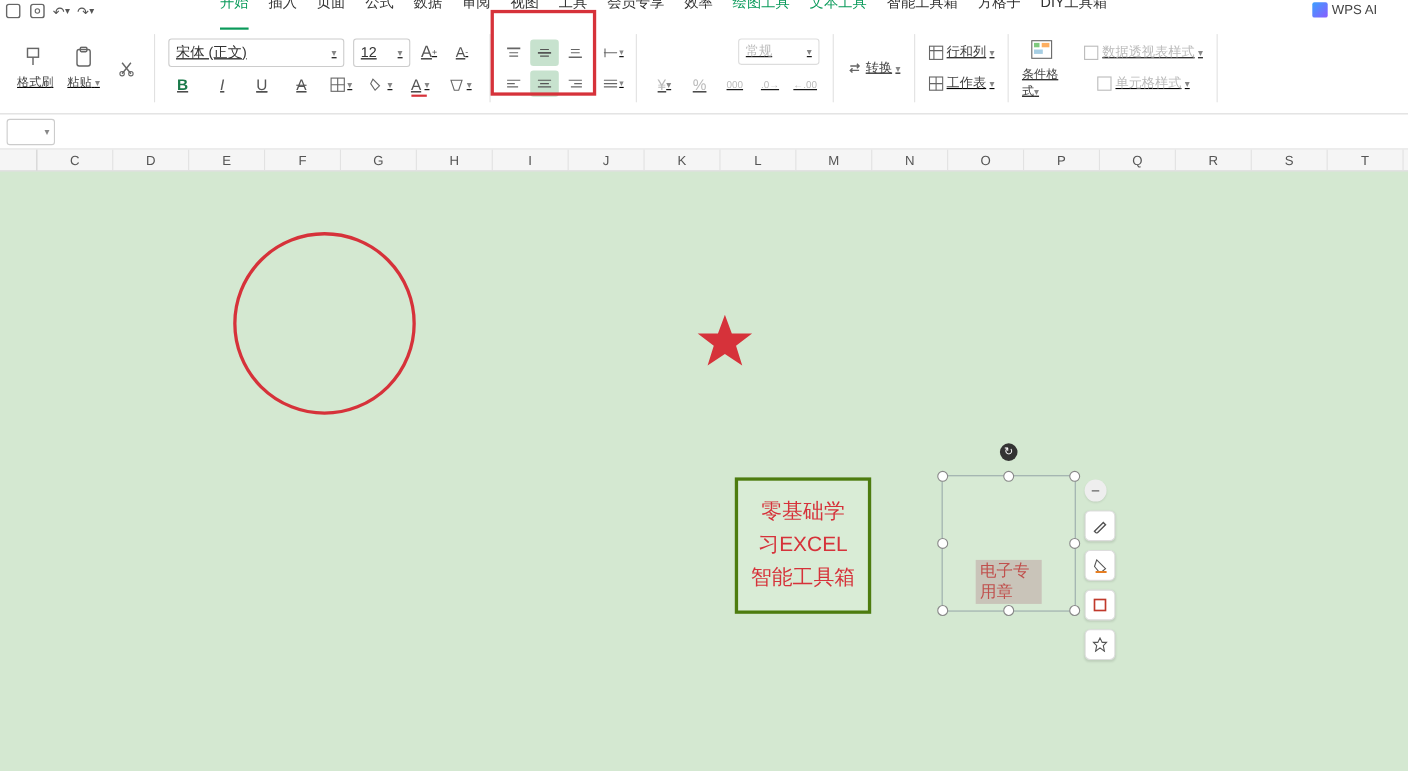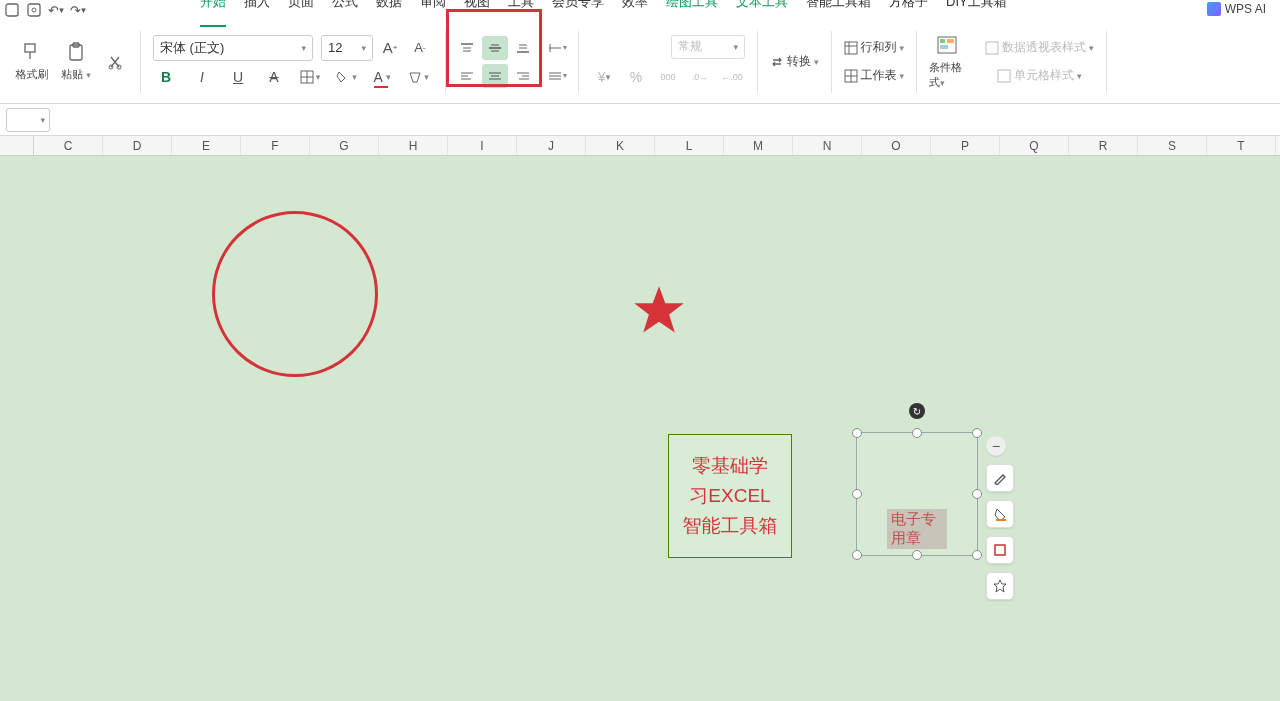--- a/index.html
+++ b/index.html
@@ -6,26 +6,26 @@
 body { background:#fff; width:1280px; height:701px; overflow:hidden; position:relative; }
 
 
 .tabbar { height:20px; display:flex; align-items:center; font-size:13px; color:#333; padding-left:4px; }
 .tabbar .qicons { display:flex; gap:6px; align-items:center; }
 .tabbar .qicons span { width:16px; height:16px; display:flex; align-items:center; justify-content:center; color:#555; }
 .tabbar .tabs { display:flex; gap:18px; margin-left:114px; }
 .tabbar .tab { cursor:pointer; padding-bottom:14px; }
 .tabbar .tab.active { color:#0a9a5a; border-bottom:2px solid #0a9a5a; font-weight:500; }
 .tabbar .tab.green { color:#0a9a5a; }
-.wpsai { position:absolute; right:14px; top:2px; font-size:12px; color:#444; display:flex; align-items:center; gap:4px; }
+.wpsai { position:absolute; right:28px; top:2px; font-size:12px; color:#444; display:flex; align-items:center; gap:4px; }
 .wpsai .logo { width:14px; height:14px; background:linear-gradient(135deg,#3aa0ff,#8a5cff); border-radius:2px; }
 
 
 .ribbon { height:84px; border-bottom:1px solid #d9d9d9; display:flex; align-items:center; padding:0 4px; position:relative; }
-.grp { display:flex; flex-direction:column; align-items:center; justify-content:center; padding:0 10px; height:100%; position:relative; }
+.grp { display:flex; flex-direction:column; align-items:center; justify-content:center; padding:0 10px; height:100%; position:relative;text-decoration:underline; }
 .grp.row { flex-direction:row; gap:4px; }
 .vsep { width:1px; height:62px; background:#e1e1e1; margin:0 2px; }
 .bigbtn { width:36px; display:flex; flex-direction:column; align-items:center; gap:4px; font-size:11px; color:#444; cursor:pointer; }
 .bigbtn .ic { width:22px; height:22px; display:flex; align-items:center; justify-content:center; }
 .smlabel { font-size:11px; color:#444; }
 .iconbtn { width:26px; height:24px; display:flex; align-items:center; justify-content:center; cursor:pointer; border-radius:3px; color:#555; font-size:14px; }
 .fontbox { width:160px; height:26px; border:1px solid #ccc; border-radius:3px; display:flex; align-items:center; padding:0 6px; font-size:13px; color:#333; justify-content:space-between; background:#fff; }
 .sizebox { width:52px; height:26px; border:1px solid #ccc; border-radius:3px; display:flex; align-items:center; padding:0 6px; font-size:13px; color:#333; justify-content:space-between; background:#fff; margin-left:4px; }
 .fontrow { display:flex; align-items:center; gap:4px; margin-bottom:4px; }
 .fontrow2 { display:flex; align-items:center; gap:10px; }
@@ -48,21 +48,21 @@
 
 .colhdr { height:20px; background:#f5f5f5; border-bottom:1px solid #cfcfcf; display:flex; position:relative; }
 .colhdr .corner { width:34px; border-right:1px solid #cfcfcf; }
 .colhdr .c { width:69px; text-align:center; font-size:12px; color:#555; border-right:1px solid #e2e2e2; line-height:20px; }
 
 
 .canvas { position:relative; width:1280px; height:545px; background:#d4e8d1; }
 .circle { position:absolute; left:212px; top:55px; width:166px; height:166px; border:3px solid #d6323a; border-radius:50%; }
 .star { position:absolute; left:632px; top:128px; width:54px; height:54px; }
 .star svg polygon { fill:#d6323a; }
-.box1 { position:absolute; left:668px; top:278px; width:124px; height:124px; border:1px solid #4d7c0f; background:#d9ecd6; display:flex; align-items:center; justify-content:center; text-align:center; }
+.box1 { position:absolute; left:668px; top:278px; width:124px; height:124px; border:3px solid #4d7c0f; background:#d9ecd6; display:flex; align-items:center; justify-content:center; text-align:center; }
 .box1 .t { color:#d6323a; font-size:19px; line-height:30px; font-family:"SimSun",serif; }
 .selshape { position:absolute; left:856px; top:276px; width:122px; height:124px; border:1px solid #9aa; background:#d7ead4; }
 .selshape .lbl { position:absolute; bottom:6px; left:50%; transform:translateX(-50%); background:#c9c4b9; color:#c0504d; font-size:15px; padding:1px 4px; font-family:"SimSun",serif; }
 .handle { position:absolute; width:10px; height:10px; background:#fff; border:1px solid #888; border-radius:50%; }
 .rot { position:absolute; width:16px; height:16px; background:#333; border-radius:50%; left:50%; top:-30px; transform:translateX(-50%); display:flex; align-items:center; justify-content:center; color:#fff; font-size:10px; }
 .sidepanel { position:absolute; right:266px; top:280px; display:flex; flex-direction:column; gap:8px; }
 .sidebtn { width:28px; height:28px; background:#fff; border:1px solid #ddd; border-radius:5px; display:flex; align-items:center; justify-content:center; font-size:14px; color:#555; box-shadow:0 1px 2px rgba(0,0,0,.1); cursor:pointer; }
 .sidebtn.minus { border-radius:50%; background:#eee; border:none; width:20px; height:20px; }
 
 svg { display:block; }

